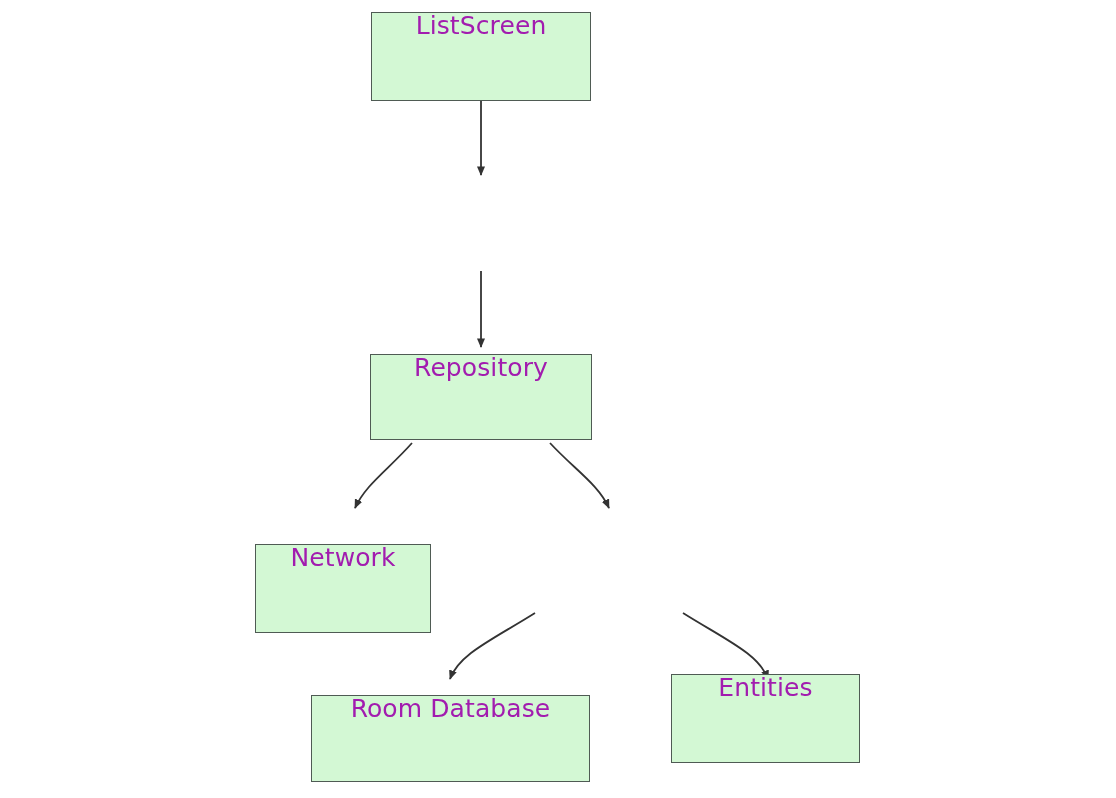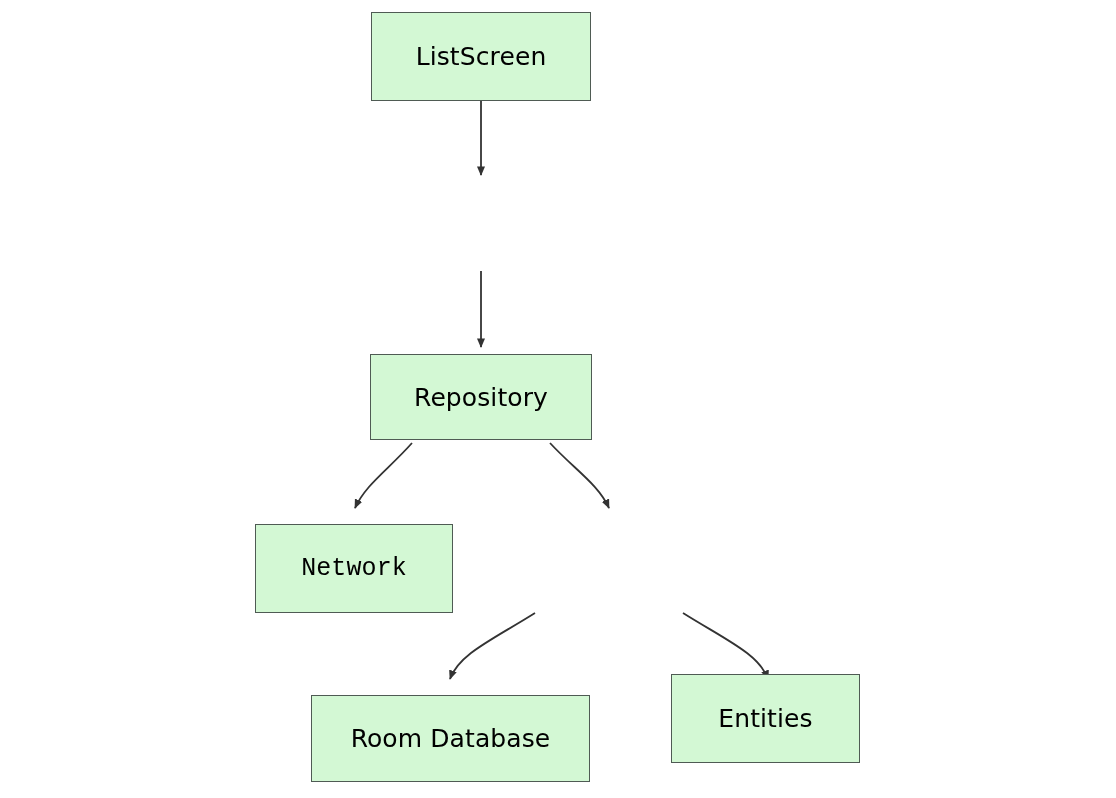--- a/index.html
+++ b/index.html
@@ -27,23 +27,22 @@
     width: 1116px;
     height: 798px;
     pointer-events: none;
   }
   .node {
     position: absolute;
     box-sizing: border-box;
     background: #d3f8d4;
     border: 1.4px solid #4f5b54;
     display: flex;
-    align-items: center;
     justify-content: center;
-    color: #000000;
+    color: #a21caf;
     font-size: 25px;
     font-weight: 400;
     letter-spacing: 0.1px;
     line-height: 1;
     white-space: nowrap;
   }
   .node-label {
     display: block;
     padding: 0 6px;
     text-align: center;
@@ -76,21 +75,21 @@
 
   <div class="node" style="left:371px; top:12px; width:220px; height:89px;">
     <span class="node-label">ListScreen</span>
   </div>
 
 
   <div class="node" style="left:370px; top:354px; width:222px; height:86px;">
     <span class="node-label">Repository</span>
   </div>
 
-  <div class="node" style="left:255px; top:524px; width:198px; height:89px;font-family:Liberation Mono, monospace;">
+  <div class="node" style="left:255px; top:544px; width:176px; height:89px;">
     <span class="node-label">Network</span>
   </div>
 
 
   <div class="node" style="left:311px; top:695px; width:279px; height:87px;">
     <span class="node-label">Room Database</span>
   </div>
 
   <div class="node" style="left:671px; top:674px; width:189px; height:89px;">
     <span class="node-label">Entities</span>

